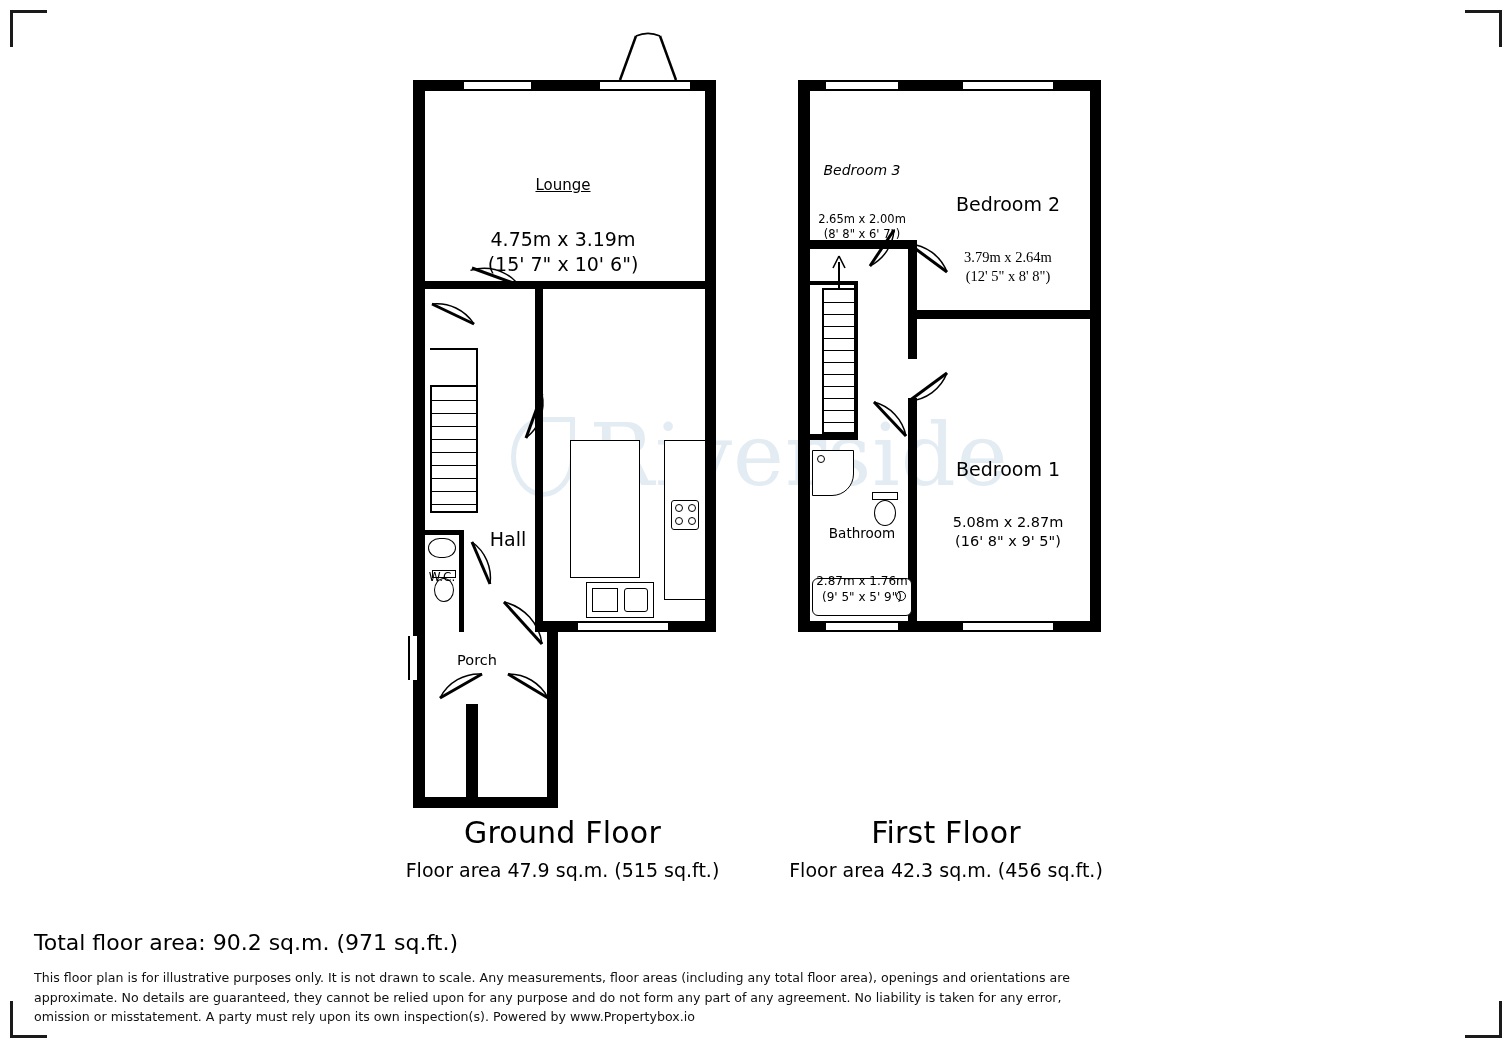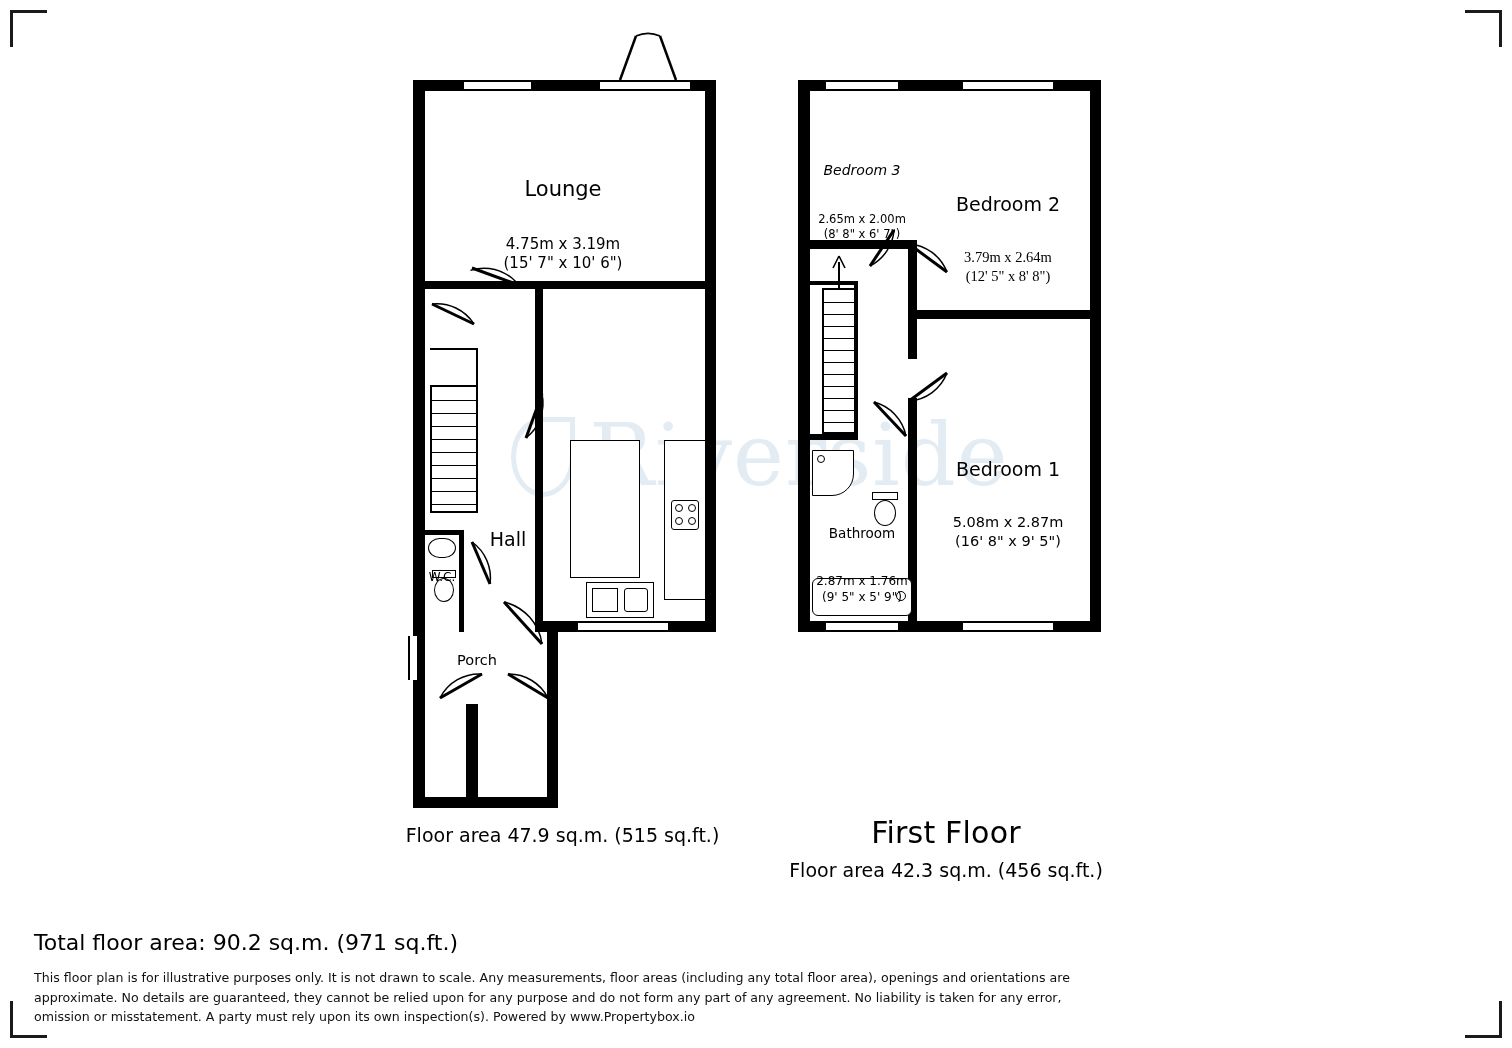--- a/index.html
+++ b/index.html
@@ -94,22 +94,22 @@
   .label {
     position: absolute;
     text-align: center;
     line-height: 1.28;
     white-space: nowrap;
   }
   .label .name { display: block; }
   .label .dim  { display: block; margin-top: 32px; }
   .label .dimft{ display: block; }
 
-  .lbl-lounge .name { font-size: 21px; }
-  .lbl-lounge .dim, .lbl-lounge .dimft { font-size: 15px; }
+  .lbl-lounge .name { font-size: 15px; text-decoration: underline; }
+  .lbl-lounge .dim, .lbl-lounge .dimft { font-size: 19px; }
 
   .lbl-kitchen .name { font-size: 14.5px; }
   .lbl-kitchen .dim, .lbl-kitchen .dimft { font-size: 12.5px; }
 
   .lbl-hall .name { font-size: 19px; }
   .lbl-wc .name { font-size: 12px; }
   .lbl-porch .name { font-size: 14.5px; }
 
   .lbl-bed1 .name { font-size: 19px; }
   .lbl-bed1 .dim, .lbl-bed1 .dimft { font-size: 14.5px; }
@@ -415,20 +415,21 @@
 
   <div class="label lbl-bath" style="left:805px; top:525px; width:114px;">
     <span class="name">Bathroom</span>
     <span class="dim">2.87m x 1.76m</span>
     <span class="dimft">(9' 5" x 5' 9")</span>
   </div>
 
 </div>
 
 <div class="floor-title" style="left:385px; top:815px; width:355px;">
+  <span class="ft-name">Ground Floor</span>
   <span class="ft-area">Floor area 47.9 sq.m. (515 sq.ft.)</span>
 </div>
 
 <div class="floor-title" style="left:770px; top:815px; width:352px;">
   <span class="ft-name">First Floor</span>
   <span class="ft-area">Floor area 42.3 sq.m. (456 sq.ft.)</span>
 </div>
 
 <div class="total-area">Total floor area: 90.2 sq.m. (971 sq.ft.)</div>
 <div class="disclaimer">This floor plan is for illustrative purposes only. It is not drawn to scale. Any measurements, floor areas (including any total floor area), openings and orientations are approximate. No details are guaranteed, they cannot be relied upon for any purpose and do not form any part of any agreement. No liability is taken for any error, omission or misstatement. A party must rely upon its own inspection(s). Powered by www.Propertybox.io</div>

